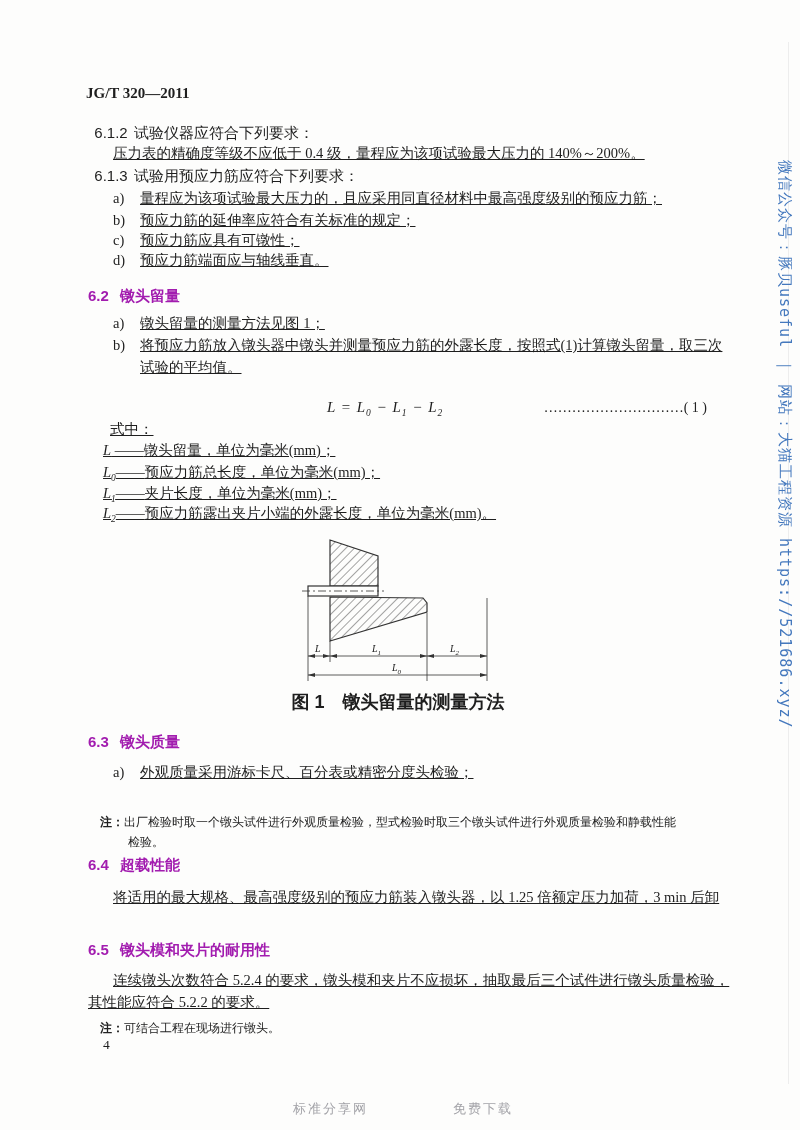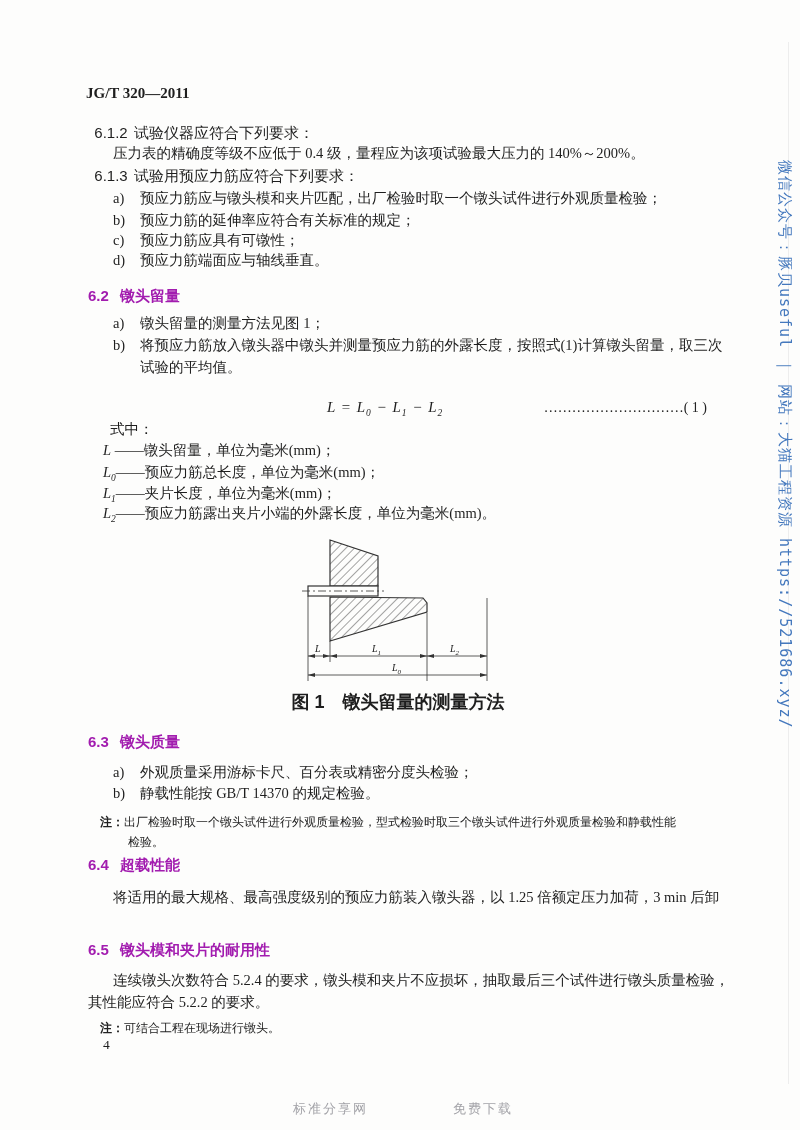--- a/index.html
+++ b/index.html
@@ -1,21 +1,21 @@
 <!DOCTYPE html>
 <html><head>
 <meta charset="utf-8">
 <style>
   html,body{margin:0;padding:0;background:#ffffff;}
   .page{
     position:relative;width:800px;height:1130px;background:#fdfdfc;
     font-family:"Liberation Serif","DejaVu Serif",serif;color:#1e1e1e;overflow:hidden;
   }
   .abs{position:absolute;white-space:nowrap;}
-  .body-txt{font-size:14.5px;line-height:17px;}
+  .body-txt{font-size:14.5px;line-height:17px;text-decoration:underline;}
   .clause-line{font-family:"Liberation Sans","DejaVu Sans",sans-serif;font-size:15px;text-align:center;}
   .clause-num{display:inline-block;min-width:46px;}
   .clause-num.short{min-width:32px;}
   .sec-head{font-family:"Liberation Sans","DejaVu Sans",sans-serif;font-weight:bold;font-size:15px;color:#a21caf;}
   .marker{display:inline-block;width:27px;}
   .sym{font-style:italic;font-family:"Liberation Serif","DejaVu Serif",serif;}
   .sym sub{font-size:9.5px;font-style:italic;}
   .formula{font-style:italic;font-size:15px;letter-spacing:1px;}
   .formula sub{font-size:9.5px;}
   .leader{font-size:14px;color:#222;}
@@ -41,21 +41,21 @@
 
   <div class="abs clause-line" style="left:88px;top:124px;">
     <span class="clause-num">6.1.2</span><span>试验仪器应符合下列要求：</span>
   </div>
   <div class="abs body-txt" style="left:113px;top:145px;">压力表的精确度等级不应低于 0.4 级，量程应为该项试验最大压力的 140%～200%。</div>
 
   <div class="abs clause-line" style="left:88px;top:167px;">
     <span class="clause-num">6.1.3</span><span>试验用预应力筋应符合下列要求：</span>
   </div>
   <div class="abs body-txt" style="left:113px;top:190px;">
-    <span class="marker">a)</span><span>预应力筋应与镦头模和夹片匹配，出厂检验时取一个镦头试件进行外观质量检验；</span>
+    <span class="marker">a)</span><span>量程应为该项试验最大压力的，且应采用同直径材料中最高强度级别的预应力筋；</span>
   </div>
   <div class="abs body-txt" style="left:113px;top:212px;">
     <span class="marker">b)</span><span>预应力筋的延伸率应符合有关标准的规定；</span>
   </div>
   <div class="abs body-txt" style="left:113px;top:232px;">
     <span class="marker">c)</span><span>预应力筋应具有可镦性；</span>
   </div>
   <div class="abs body-txt" style="left:113px;top:252px;">
     <span class="marker">d)</span><span>预应力筋端面应与轴线垂直。</span>
   </div>
@@ -139,23 +139,20 @@
   </svg>
 
   <div class="abs caption" style="left:88px;top:690px;width:620px;">图 1　镦头留量的测量方法</div>
 
   <div class="abs sec-head" style="left:88px;top:733px;">
     <span class="clause-num short">6.3</span><span>镦头质量</span>
   </div>
   <div class="abs body-txt" style="left:113px;top:764px;">
     <span class="marker">a)</span><span>外观质量采用游标卡尺、百分表或精密分度头检验；</span>
   </div>
-  <div class="abs body-txt" style="left:113px;top:785px;">
-    <span class="marker">b)</span><span>静载性能按 GB/T 14370 的规定检验。</span>
-  </div>
   <div class="abs note-line" style="left:100px;top:814px;">
     <span class="note-label">注：</span><span>出厂检验时取一个镦头试件进行外观质量检验，型式检验时取三个镦头试件进行外观质量检验和静载性能</span>
   </div>
   <div class="abs note-line" style="left:128px;top:834px;">检验。</div>
 
   <div class="abs sec-head" style="left:88px;top:856px;">
     <span class="clause-num short">6.4</span><span>超载性能</span>
   </div>
   <div class="abs body-txt" style="left:113px;top:889px;">将适用的最大规格、最高强度级别的预应力筋装入镦头器，以 1.25 倍额定压力加荷，3 min 后卸</div>
 

